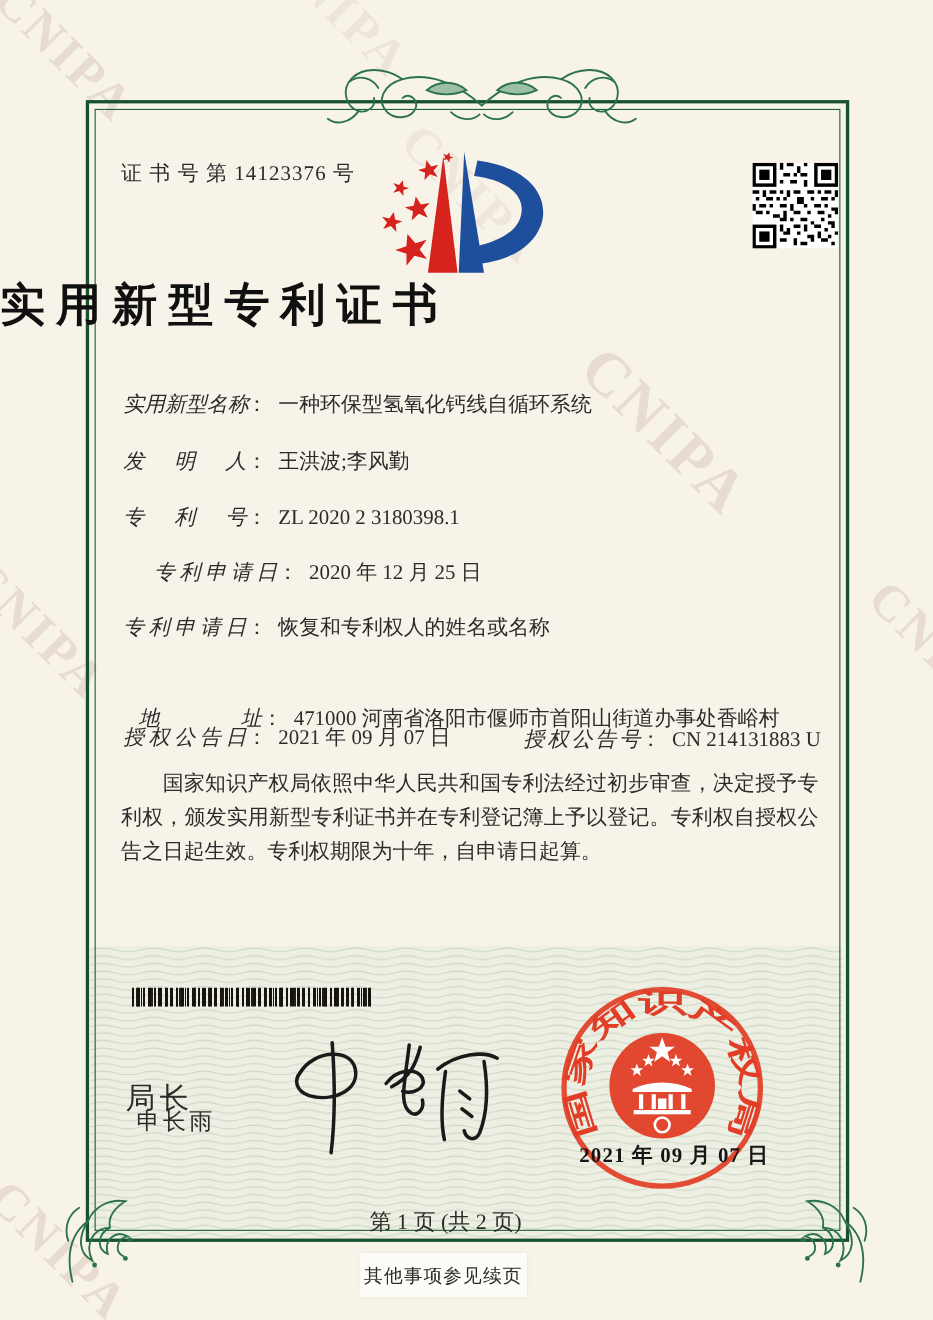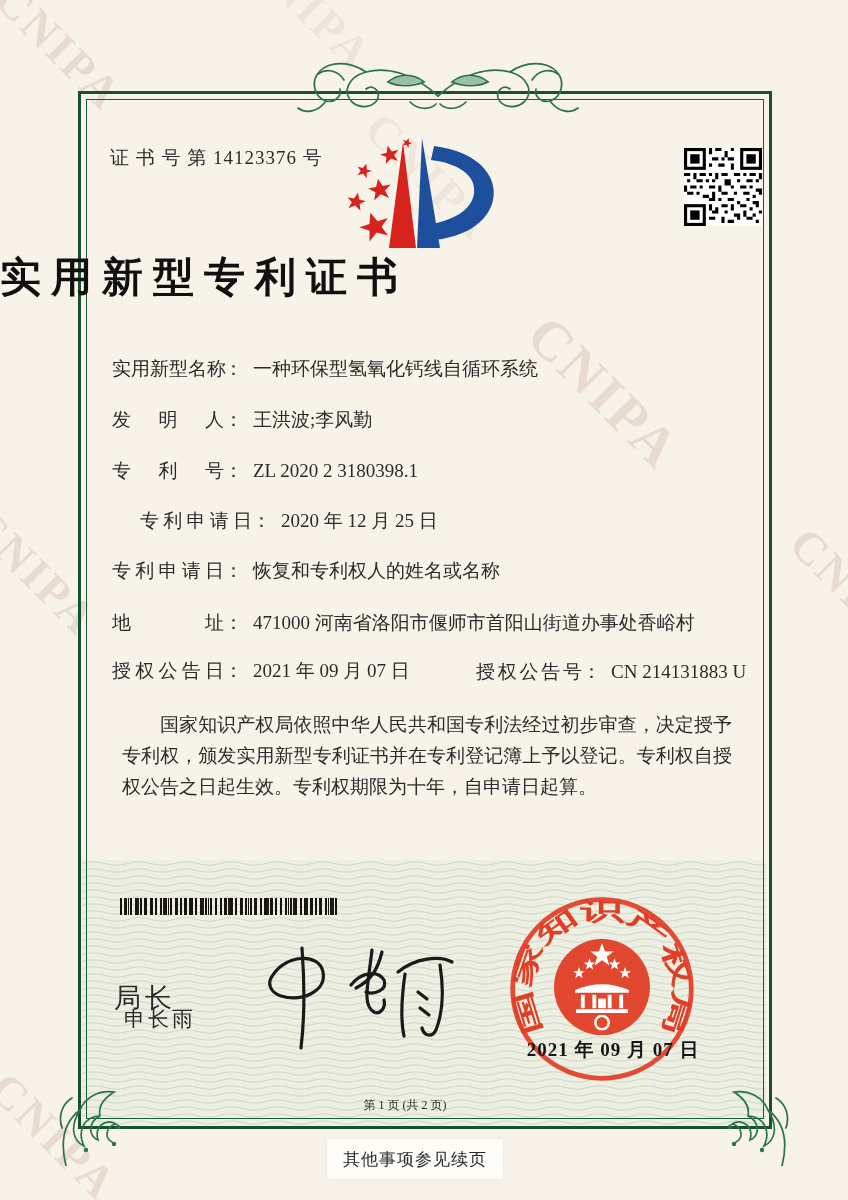--- a/index.html
+++ b/index.html
@@ -17,43 +17,43 @@
     transform:rotate(45deg);white-space:nowrap;user-select:none;
   }
   
   .frame-outer{left:78px;top:91px;width:688px;height:1032px;border:3px solid #17512e;}
   .frame-inner{left:86px;top:99px;width:676px;height:1018px;border:1px solid #1d5c36;}
   
   .cert-no{left:110px;top:145px;font-size:19px;letter-spacing:1px;}
   .title{left:0;top:250px;width:848px;text-align:left;font-size:41px;font-weight:bold;letter-spacing:10px;color:#101010;}
   
   .field-row{position:absolute;left:112px;font-size:19px;line-height:24px;white-space:nowrap;}
-  .flabel{display:inline-block;width:112px;text-align:justify;text-align-last:justify;}
+  .flabel{display:inline-block;width:112px;text-align:justify;text-align-last:justify;font-style:italic;}
   .fval{margin-left:10px;}
   .field-right{position:absolute;left:455px;font-size:19px;white-space:nowrap;}
   .field-right .flabel{width:106px;margin-left:21px;}
   
   .paras{left:110px;top:697px;width:634px;font-size:19px;line-height:31px;text-align:justify;}
-  .paras p{margin:12px;text-indent:2em;}
+  .paras p{margin:0;text-indent:2em;}
   
   .barcode{
     left:120px;top:898px;width:218px;height:17px;
     background:
       repeating-linear-gradient(90deg,#17130e 0 2px,rgba(0,0,0,0) 2px 5px),
       repeating-linear-gradient(90deg,#17130e 0 1px,rgba(0,0,0,0) 1px 8px),
       repeating-linear-gradient(90deg,rgba(0,0,0,0) 0 4px,#241d16 4px 6px,rgba(0,0,0,0) 6px 13px);
   }
   
   .signer-title{left:114px;top:980px;font-size:27px;letter-spacing:4px;}
   .signer-name{left:124px;top:1005px;font-size:21px;letter-spacing:3px;}
   .seal-date{left:524px;top:1037px;width:178px;text-align:center;font-size:19px;font-weight:bold;color:#151515;letter-spacing:1px;white-space:nowrap;}
   
-  .page-info{left:300px;top:1097px;width:210px;text-align:center;font-size:12px;}
+  .page-info{left:300px;top:1097px;width:210px;text-align:center;font-size:20px;}
   .cont-note{
-    left:327px;top:1139px;width:176px;height:40px;background:#fdfcf7;
+    left:327px;top:1139px;width:152px;height:40px;background:#fdfcf7;
     box-shadow:0 0 4px rgba(0,0,0,0.06);
     display:flex;align-items:center;justify-content:center;
     font-size:17px;letter-spacing:1px;
   }
 </style>
 </head>
 <body>
 
 <span class="wm" style="left:-20px;top:20px;">CNIPA</span>
 <span class="wm" style="left:230px;top:-20px;opacity:.6;">CNIPA</span>
@@ -154,21 +154,21 @@
 </div>
 <div class="field-row" style="top:459px;">
   <span class="flabel">专利号</span><span>：</span><span class="fval">ZL 2020 2 3180398.1</span>
 </div>
 <div class="field-row" style="top:509px;margin-left:28px;">
   <span class="flabel">专利申请日</span><span>：</span><span class="fval">2020 年 12 月 25 日</span>
 </div>
 <div class="field-row" style="top:559px;">
   <span class="flabel">专利申请日</span><span>：</span><span class="fval">恢复和专利权人的姓名或名称</span>
 </div>
-<div class="field-row" style="top:611px;">
+<div class="field-row" style="top:642px;margin-left:14px;">
   <span class="flabel">地址</span><span>：</span><span class="fval">471000  河南省洛阳市偃师市首阳山街道办事处香峪村</span>
 </div>
 <div class="field-row" style="top:659px;">
   <span class="flabel">授权公告日</span><span>：</span><span class="fval">2021 年 09 月 07 日</span>
 </div>
 <div class="field-right" style="top:659px;">
   <span class="flabel">授权公告号</span><span>：</span><span class="fval">CN 214131883 U</span>
 </div>
 
 <div class="abs paras">

